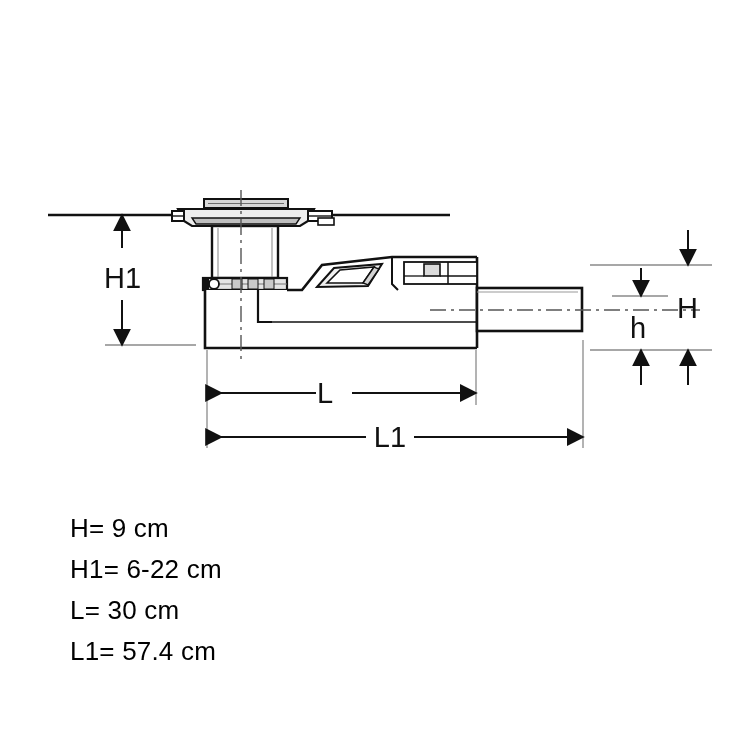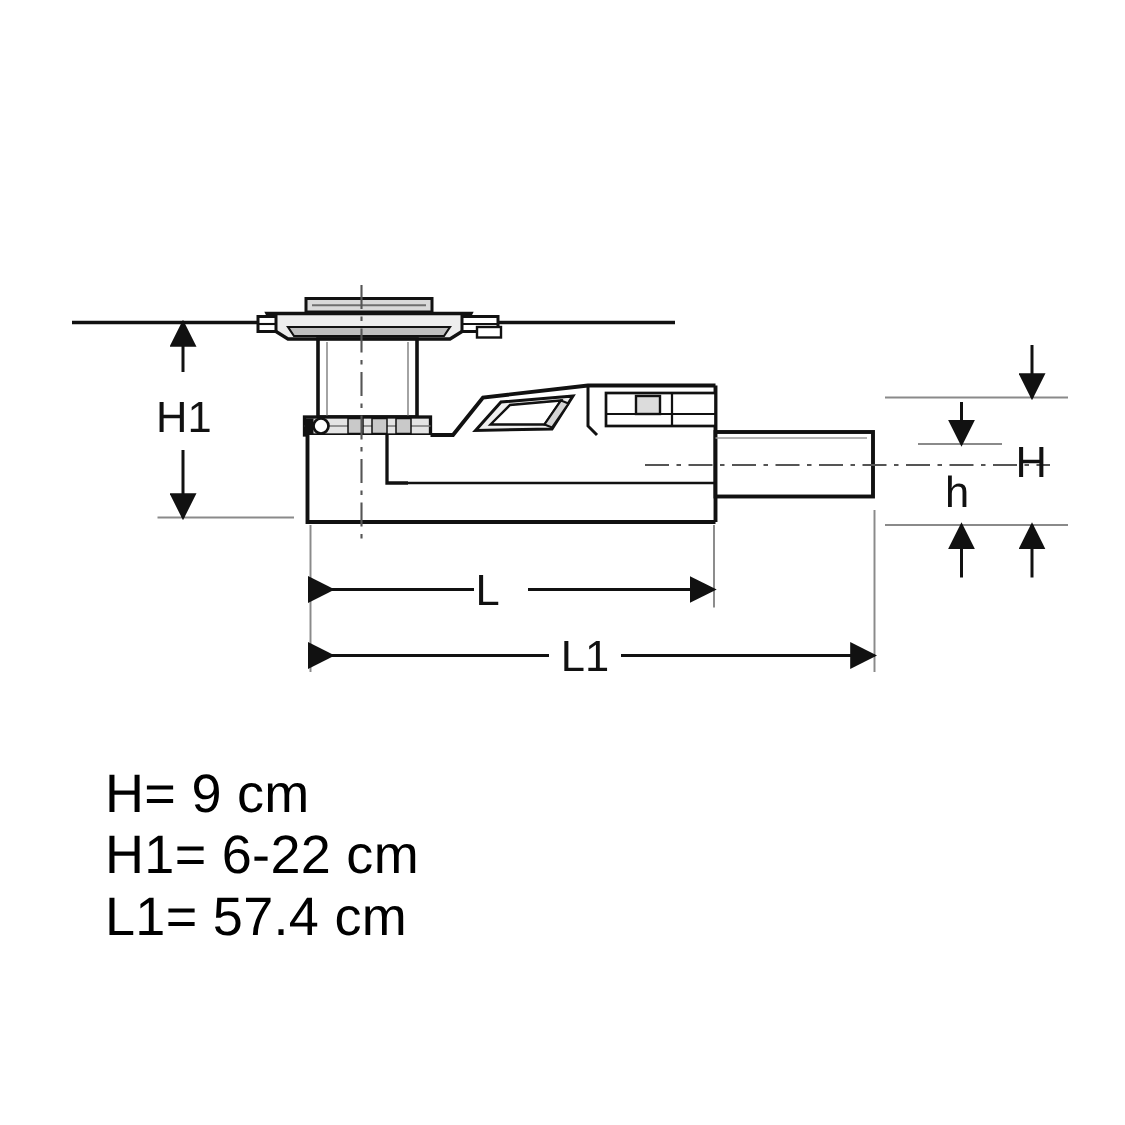--- a/index.html
+++ b/index.html
@@ -27,21 +27,21 @@
     height: 750px;
   }
   .legend {
     position: absolute;
     left: 70px;
     top: 508px;
     width: 420px;
   }
   .legend-line {
     font-family: "Liberation Sans", sans-serif;
-    font-size: 36px;
+    font-size: 26px;
     line-height: 41px;
     color: #000000;
     white-space: pre;
     letter-spacing: 0.2px;
   }
   .dim-label {
     font-family: "Liberation Sans", sans-serif;
     font-size: 29px;
     fill: #111111;
   }
@@ -171,16 +171,17 @@
       <line x1="207" y1="437" x2="366" y2="437" stroke="#111111" stroke-width="2" marker-start="url(#arrL)"></line>
       <line x1="414" y1="437" x2="583" y2="437" stroke="#111111" stroke-width="2" marker-end="url(#arrR)"></line>
       <text class="dim-label" x="390" y="447" text-anchor="middle">L1</text>
     </g>
 
   </svg>
 
   <div class="legend">
     <div class="legend-line">H= 9 cm</div>
     <div class="legend-line">H1= 6-22 cm</div>
+    <div class="legend-line">L= 30 cm</div>
     <div class="legend-line">L1= 57.4 cm</div>
   </div>
 
 </div>
 
 </body></html>

